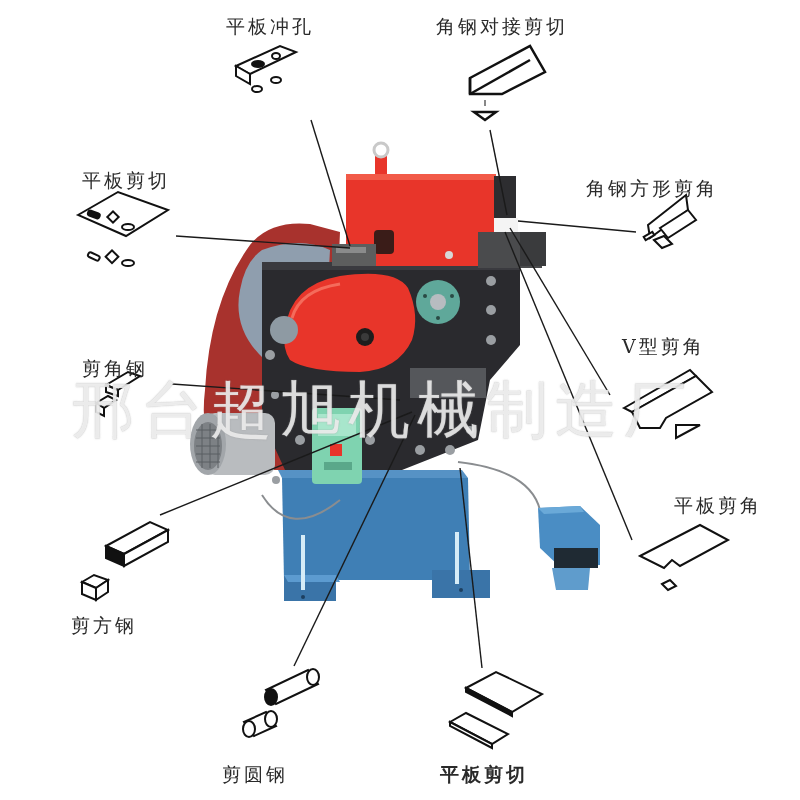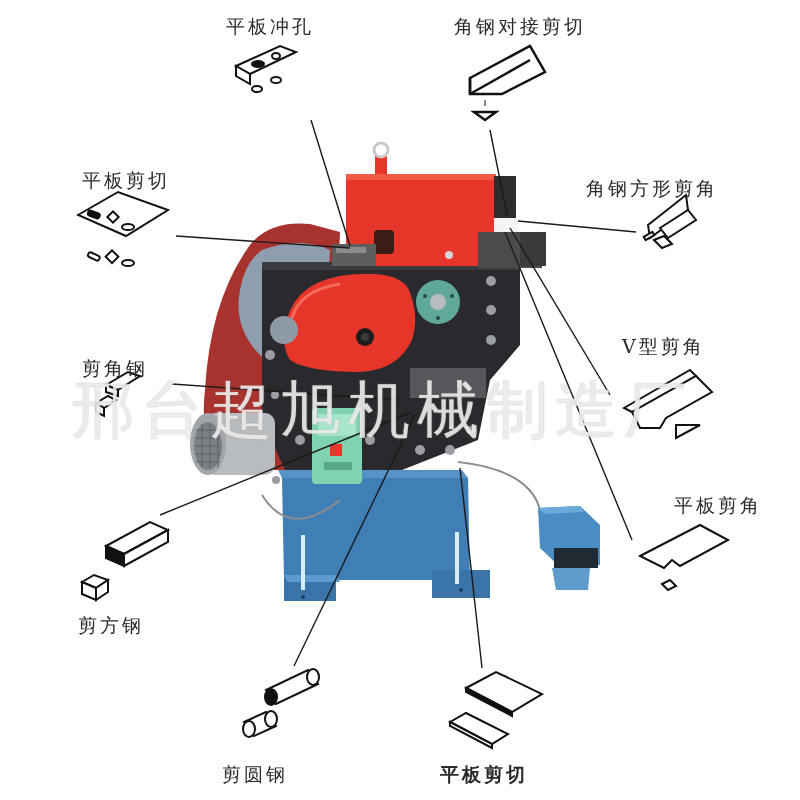--- a/index.html
+++ b/index.html
@@ -216,21 +216,21 @@
     <polygon points="450,722 466,713 508,734 492,744"></polygon>
     <polygon points="450,722 492,744 492,748 450,726"></polygon>
   </g>
 </svg>
 </div>
 
 <div class="wm-bg">邢台超旭机械制造厂</div>
 <div class="watermark">邢台超旭机械制造厂</div>
 
 <div class="label" style="left:226px; top:14px;">平板冲孔</div>
-<div class="label" style="left:436px; top:14px;margin-left:18px;">角钢对接剪切</div>
+<div class="label" style="left:436px; top:14px;">角钢对接剪切</div>
 <div class="label" style="left:82px; top:168px;">平板剪切</div>
 <div class="label" style="left:586px; top:176px;">角钢方形剪角</div>
 <div class="label" style="left:82px; top:356px;">剪角钢</div>
 <div class="label" style="left:622px; top:334px;">V型剪角</div>
 <div class="label" style="left:674px; top:493px;">平板剪角</div>
-<div class="label" style="left:78px; top:613px;">剪方钢</div>
+<div class="label" style="left:71px; top:613px;">剪方钢</div>
 <div class="label" style="left:222px; top:762px;font-family:Liberation Mono, monospace;">剪圆钢</div>
 <div class="label" style="left:440px; top:762px;font-weight:bold;">平板剪切</div>
 
 </body></html>

